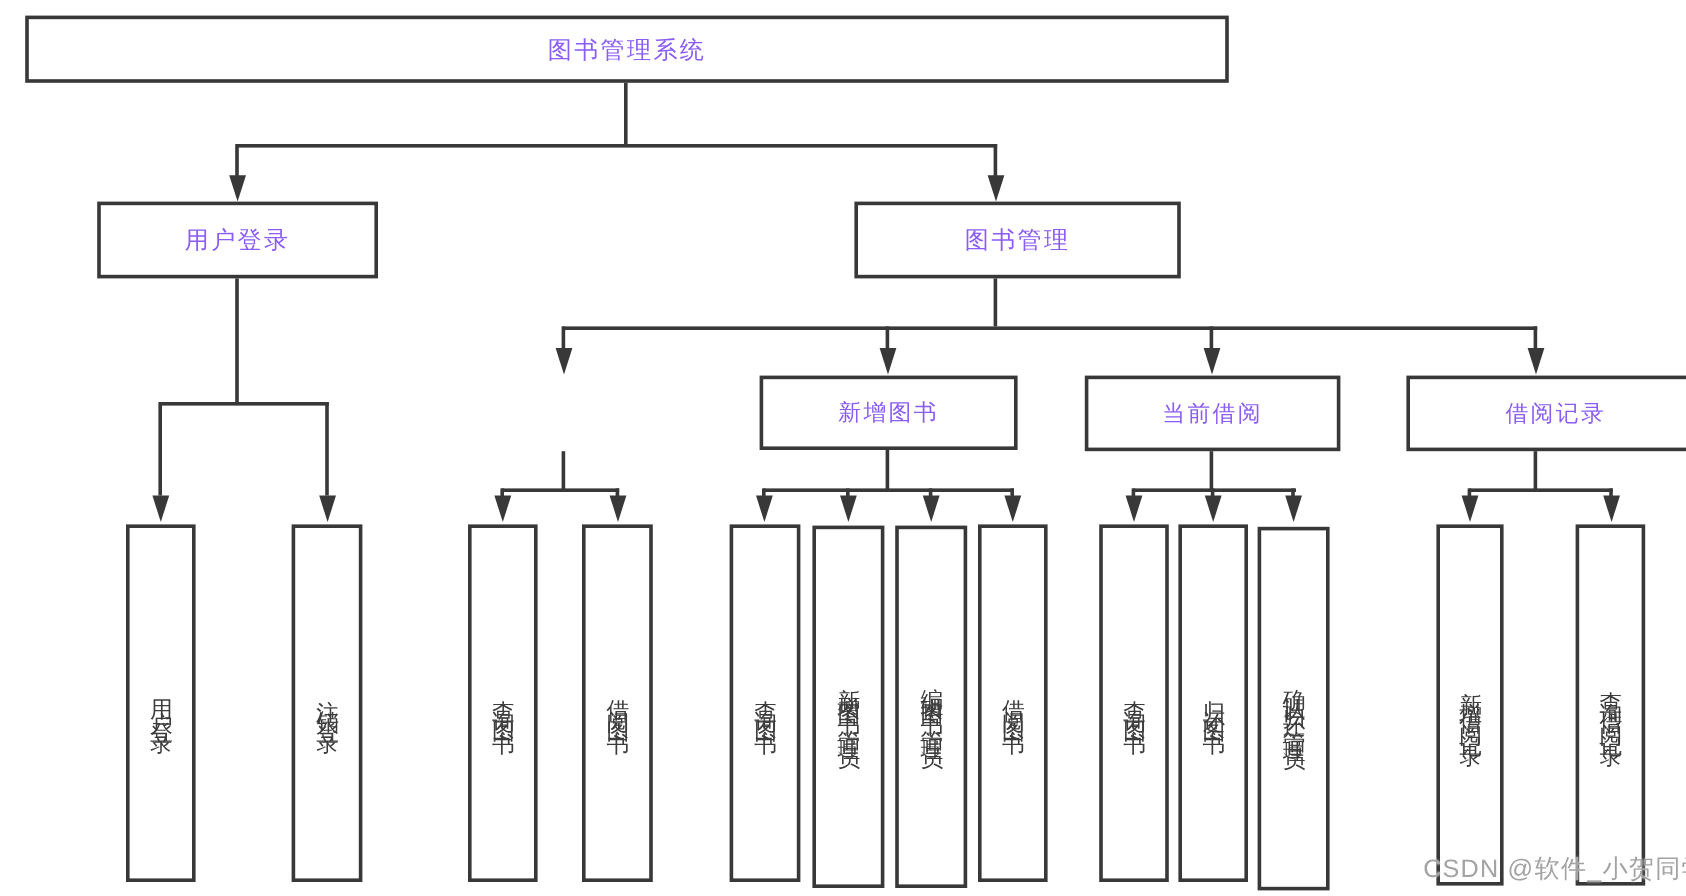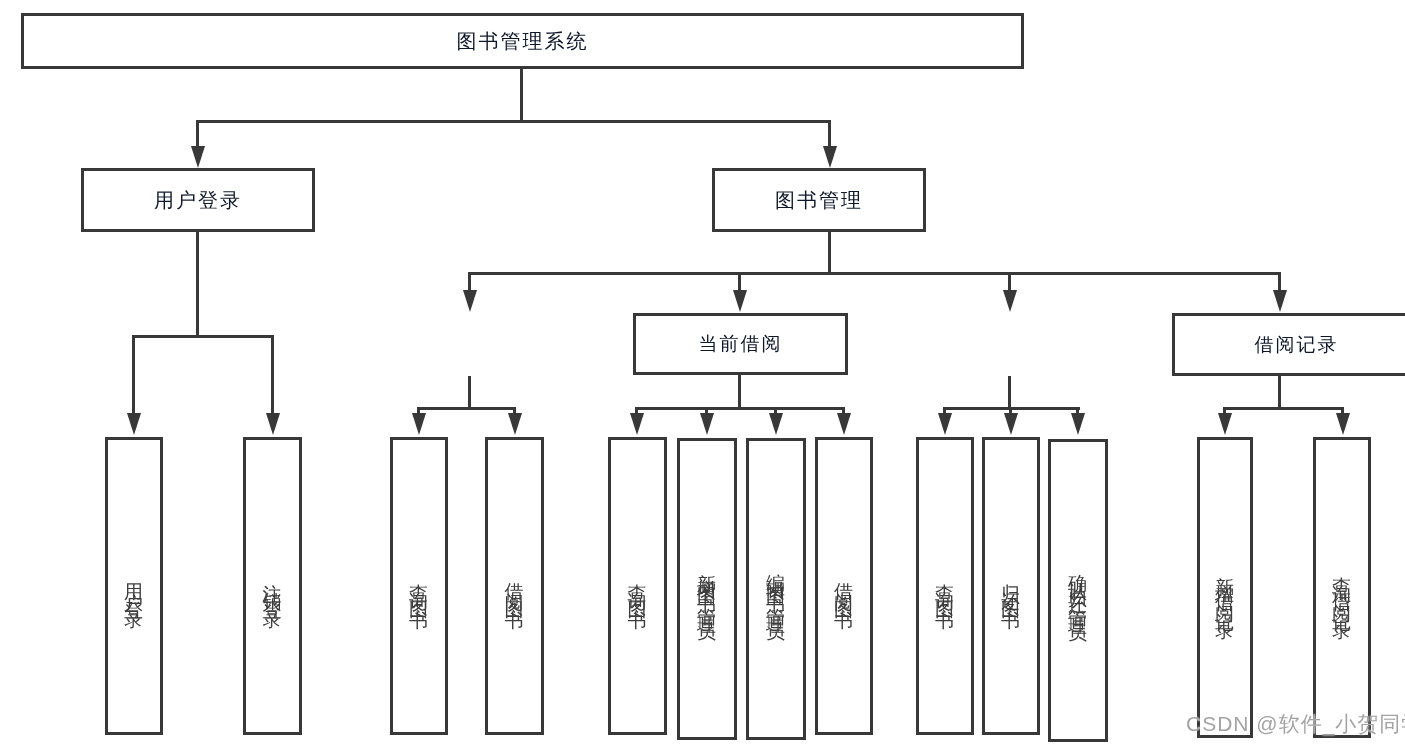--- a/index.html
+++ b/index.html
@@ -8,21 +8,21 @@
     width:1405px;height:747px;
     background:#ffffff;
     font-family:"Liberation Sans","DejaVu Sans",sans-serif;
     overflow:hidden;
   }
   .node{
     position:absolute;
     border:3px solid #383838;
     background:#ffffff;
     display:flex;align-items:center;justify-content:center;
-    color:#0f172a;
+    color:#8b5cf6;
     font-size:20px;
     letter-spacing:2px;
     box-sizing:border-box;
     white-space:nowrap;
   }
   .leaf{
     position:absolute;
     border:3px solid #383838;
     background:#ffffff;
     display:flex;align-items:center;justify-content:center;
@@ -58,23 +58,24 @@
   }
 </style>
 </head>
 <body>
 
 <div id="canvas">
 
   <div class="node" style="left:21px;top:13px;width:1003px;height:56px;">图书管理系统</div>
 
   <div class="node" style="left:81px;top:168px;width:234px;height:64px;">用户登录</div>
-  <div class="node" style="left:712px;top:168px;width:214px;height:64px;">图书管理</div>
+  <div class="node" style="left:712px;top:168px;width:272px;height:64px;">图书管理</div>
 
-  <div class="node" style="left:633px;top:313px;width:215px;height:62px;font-size:19px;">当前借阅</div>
+  <div class="node" style="left:633px;top:313px;width:215px;height:62px;font-size:19px;">新增图书</div>
+  <div class="node" style="left:904px;top:313px;width:213px;height:63px;font-size:19px;">当前借阅</div>
   <div class="node" style="left:1172px;top:313px;width:249px;height:63px;font-size:19px;">借阅记录</div>
 
   <div class="leaf" style="left:105px;top:437px;width:58px;height:298px;">
     <span>用户登录</span>
   </div>
   <div class="leaf" style="left:243px;top:437px;width:59px;height:298px;">
     <span>注销登录</span>
   </div>
 
   <div class="leaf" style="left:390px;top:437px;width:58px;height:298px;">

